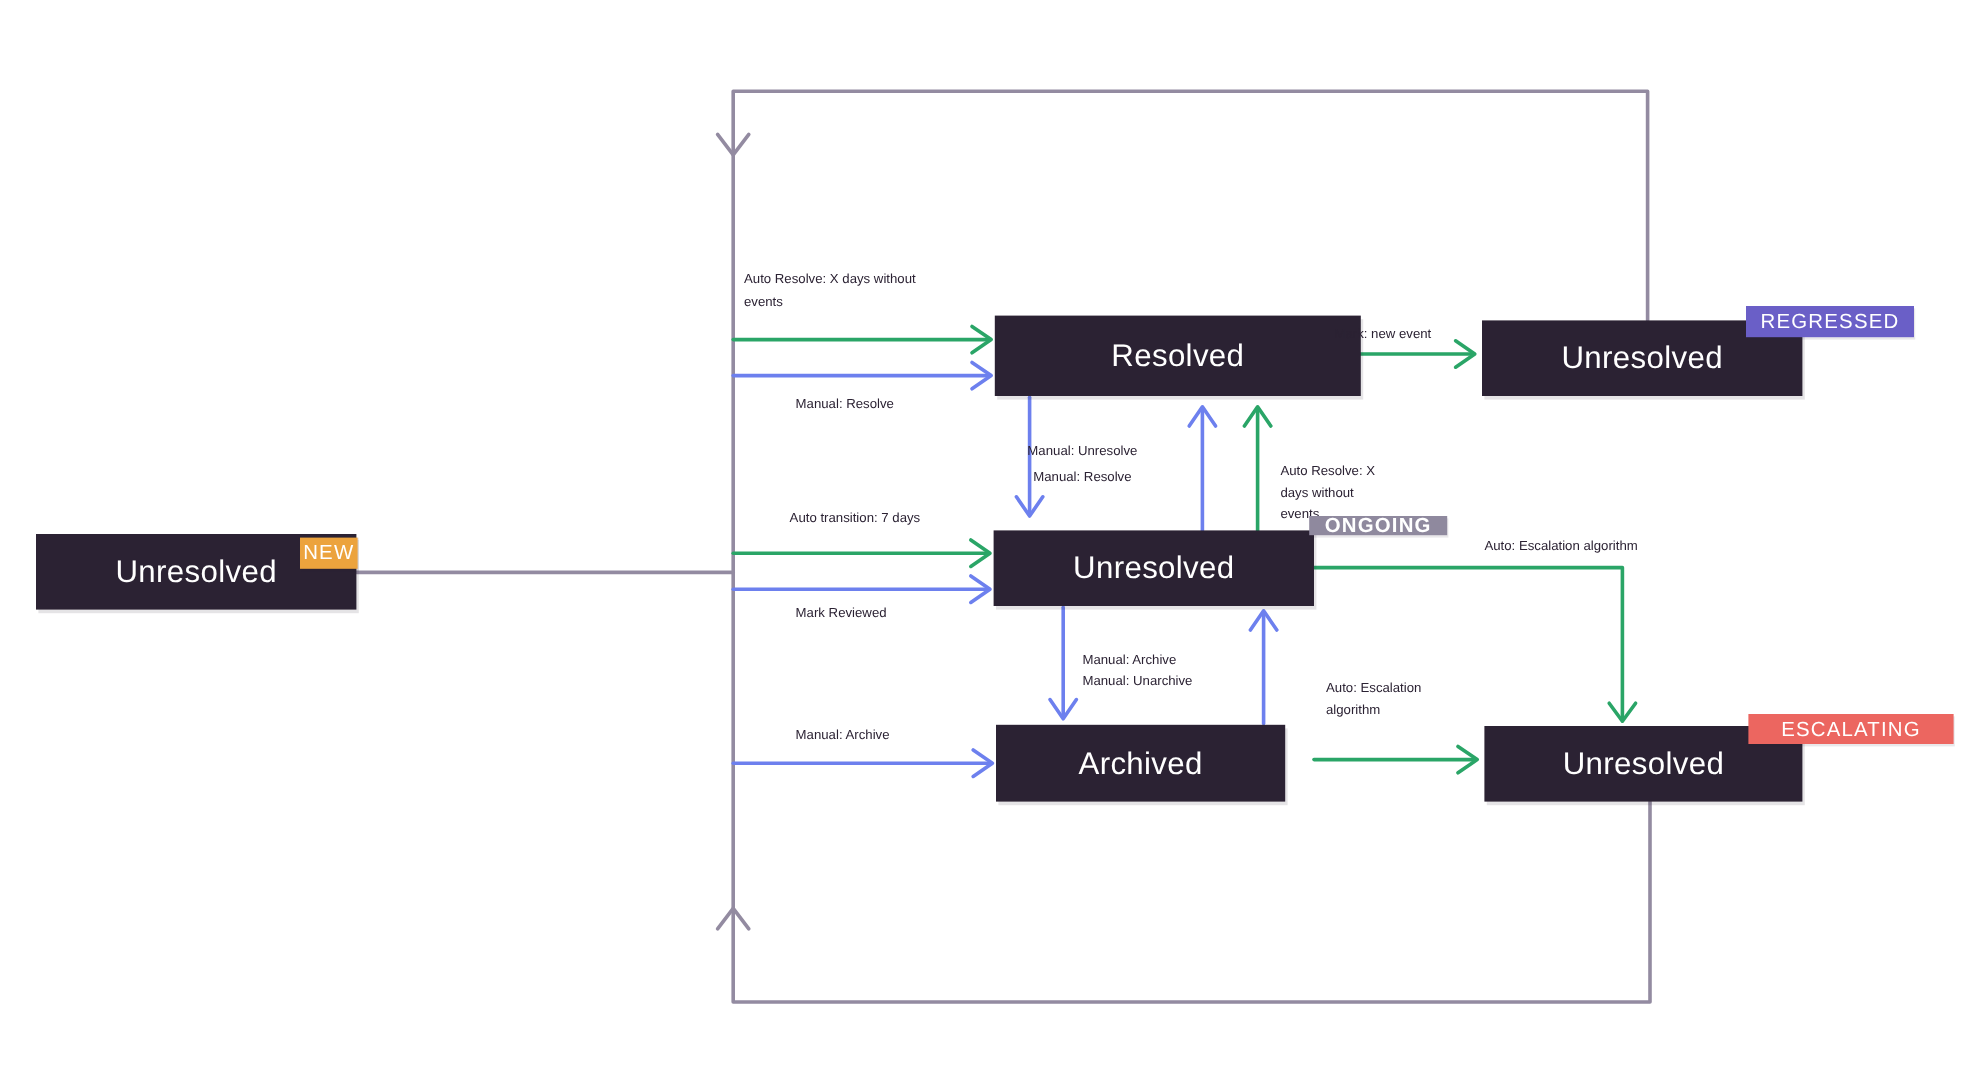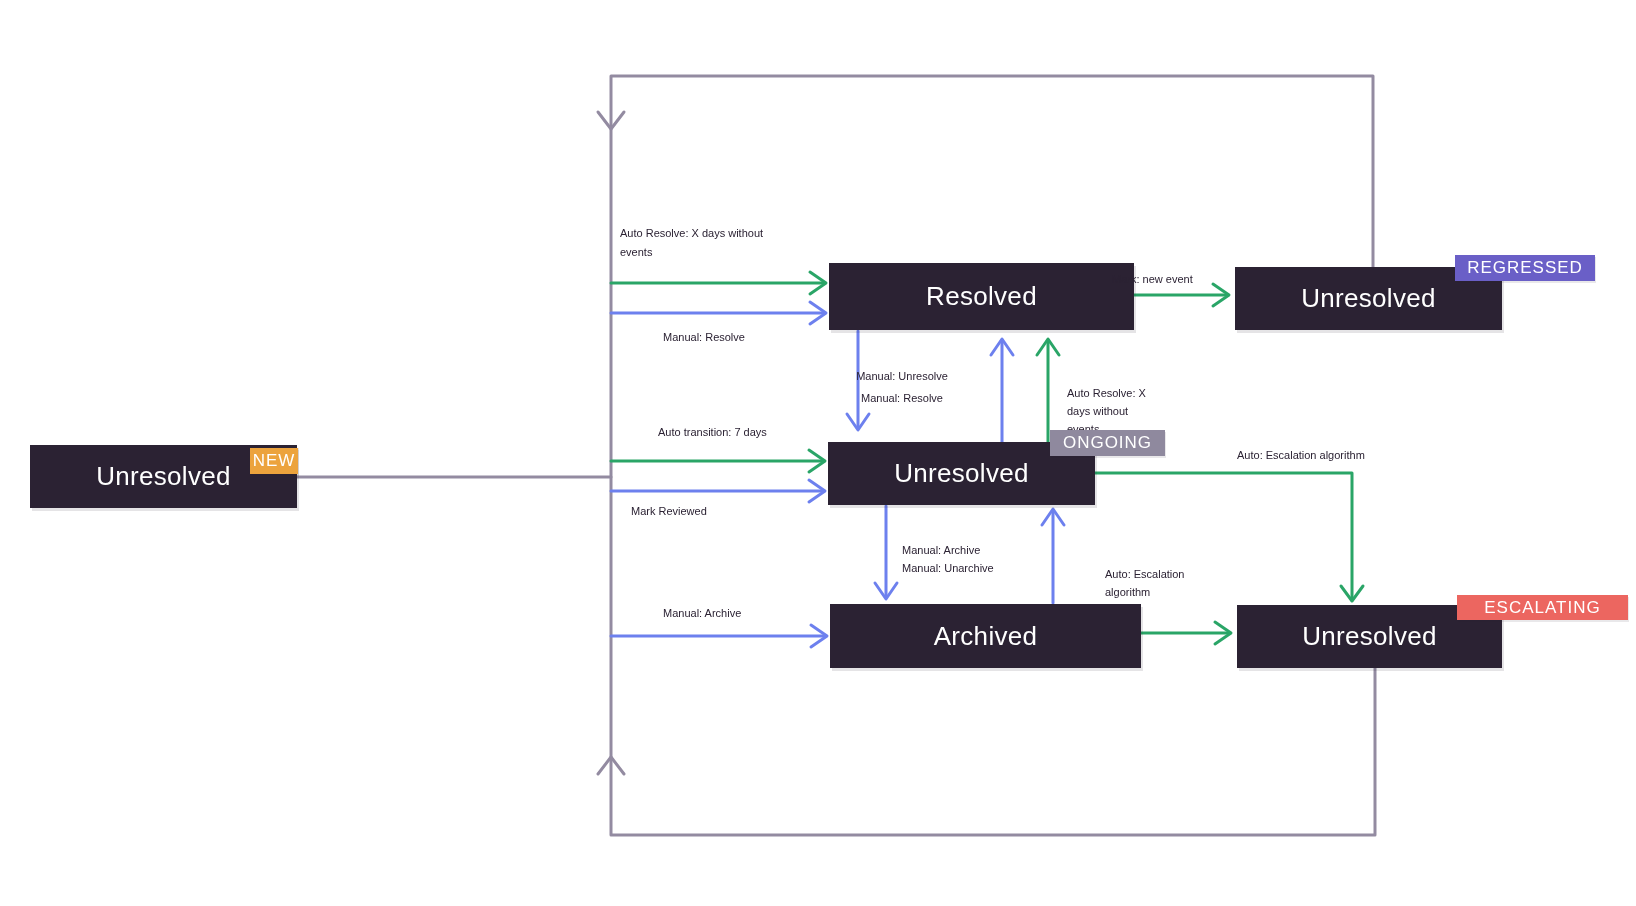--- a/index.html
+++ b/index.html
@@ -158,23 +158,23 @@
   </div>
   <div class="badge badge-new" style="left:250px;top:448px;width:48px;height:26px;">NEW</div>
 
   <div class="state-box" style="left:829px;top:263px;width:305px;height:67px;">
     <span>Resolved</span>
   </div>
 
   <div class="state-box" style="left:828px;top:442px;width:267px;height:63px;">
     <span>Unresolved</span>
   </div>
-  <div class="badge badge-ongoing" style="left:1050px;top:430px;width:115px;height:26px;">ONGOING</div>
-
-  <div class="state-box" style="left:830px;top:604px;width:311px;height:64px;">
+  <div class="badge badge-ongoing" style="left:1091px;top:430px;width:115px;height:16px;font-weight:bold;">ONGOING</div>
+
+  <div class="state-box" style="left:830px;top:604px;width:241px;height:64px;">
     <span>Archived</span>
   </div>
 
   <div class="state-box" style="left:1235px;top:267px;width:267px;height:63px;">
     <span>Unresolved</span>
   </div>
   <div class="badge badge-regressed" style="left:1455px;top:255px;width:140px;height:26px;">REGRESSED</div>
 
   <div class="state-box" style="left:1237px;top:605px;width:265px;height:63px;">
     <span>Unresolved</span>
@@ -190,21 +190,21 @@
 Manual: Resolve</div>
 
   <div class="edge-label lh18" style="left:1067px;top:384px;">Auto Resolve: X
 days without
 events</div>
 
   <div class="edge-label" style="left:1112px;top:270px;">Mark: new event</div>
 
   <div class="edge-label" style="left:632px;top:423px;margin-left:26px;">Auto transition: 7 days</div>
 
-  <div class="edge-label" style="left:631px;top:502px;">Mark Reviewed</div>
+  <div class="edge-label" style="left:663px;top:502px;">Mark Reviewed</div>
 
   <div class="edge-label" style="left:1237px;top:446px;">Auto: Escalation algorithm</div>
 
   <div class="edge-label lh18" style="left:902px;top:541px;">Manual: Archive
 Manual: Unarchive</div>
 
   <div class="edge-label lh18" style="left:1105px;top:565px;">Auto: Escalation
 algorithm</div>
 
   <div class="edge-label" style="left:663px;top:604px;">Manual: Archive</div>

